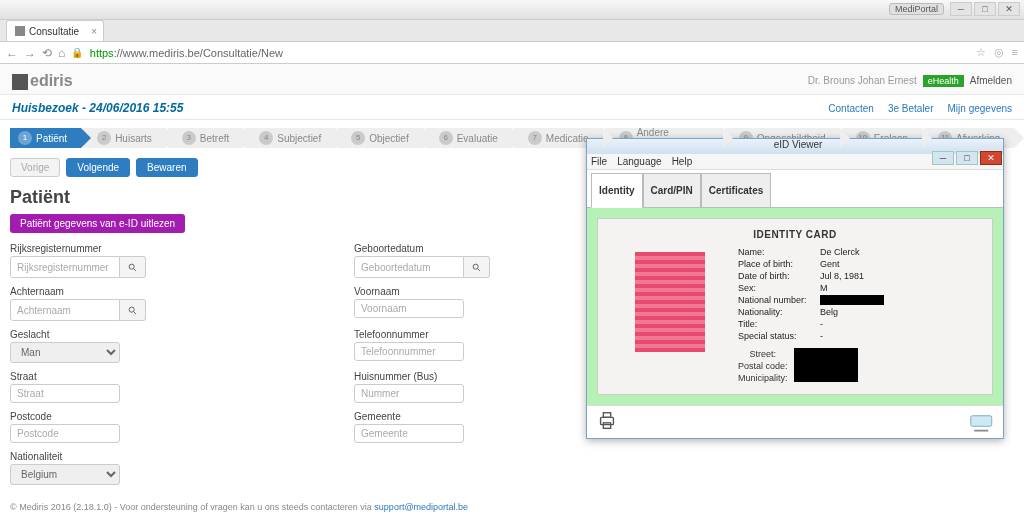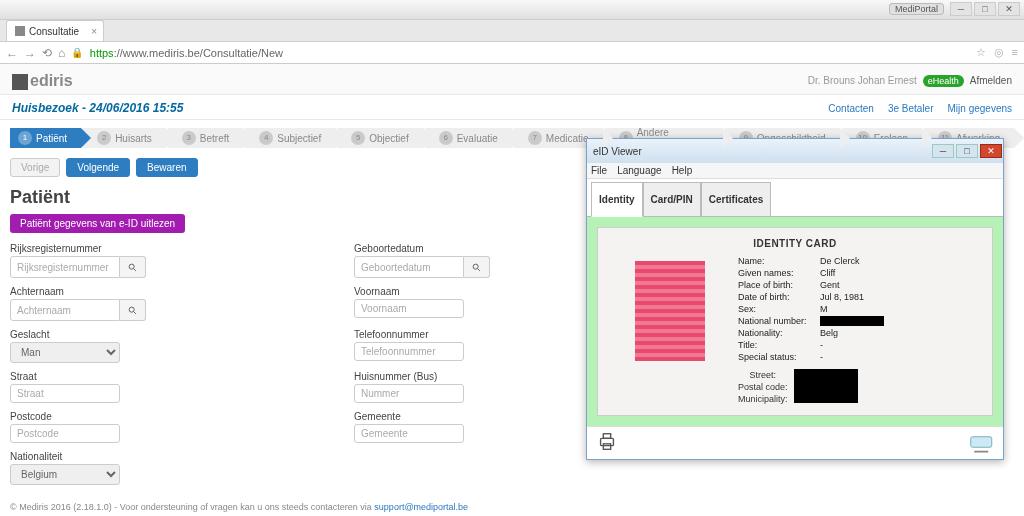--- a/index.html
+++ b/index.html
@@ -20,21 +20,21 @@
     .lock { color:#2a2; font-size:10px; }
     .url { color:#090; }
     .urlpath { color:#666; }
     .addricons { margin-left:auto; display:flex; gap:8px; color:#aaa; font-size:11px; }
     
     .header { background:#fafafa; padding:8px 12px 4px; border-bottom:0; display:flex; align-items:center; }
     .logo { font-size:16px; color:#888; font-weight:bold; display:flex; align-items:flex-end; gap:2px; }
     .logo-box { width:16px; height:16px; background:#555; display:inline-block; }
     .head-right { margin-left:auto; display:flex; align-items:flex-start; gap:6px; font-size:10px; }
     .user { color:#999; }
-    .ehealth { background:#29a329; color:#fff; padding:1px 5px; border-radius:6px; font-size:9px; }
+    .ehealth { background:#29a329; color:#fff; padding:1px 5px; border-radius:0; font-size:9px; }
     .afmelden { color:#555; cursor:pointer; }
     
     .subhead { padding:6px 12px 4px; display:flex; align-items:center; border-top:1px solid #e8e8e8; border-bottom:1px solid #e8e8e8; }
     .visit-title { font-weight:bold; font-style:italic; color:#0369a1; font-size:12px; }
     .sub-right { margin-left:auto; display:flex; gap:14px; font-size:10px; }
     .sub-right a { color:#2a78c2; cursor:pointer; }
     
     .wizard { padding:8px 10px; display:flex; gap:2px; }
     .step { position:relative; display:flex; align-items:center; height:20px; padding:0 14px 0 8px; background:#eee; color:#888; font-size:10px; gap:4px; }
     .step::after { content:''; position:absolute; right:-10px; top:0; border-top:10px solid transparent; border-bottom:10px solid transparent; border-left:10px solid #eee; z-index:1; }
@@ -61,21 +61,21 @@
     .row input::placeholder { color:#aaa; }
     .row .srch { border:1px solid #ccc; border-left:none; border-radius:0 3px 3px 0; width:26px; height:22px; display:flex; align-items:center; justify-content:center; background:#f4f4f4; cursor:pointer; }
     .row .srch svg { width:9px; height:9px; }
     select { appearance:auto; }
     
     .footer { position:absolute; bottom:4px; left:10px; font-size:9px; color:#888; }
     .footer a { color:#2a78c2; }
     
     
     .eid-window { position:absolute; left:586px; top:138px; width:418px; background:#fff; border:1px solid #7aa3cc; box-shadow:0 2px 8px rgba(0,0,0,0.3); }
-    .eid-titlebar { background:linear-gradient(#eaf2fa,#cfe0f0); height:24px; display:flex; align-items:center; font-size:10px; padding-left:6px; }
+    .eid-titlebar { background:linear-gradient(#eaf2fa,#cfe0f0); height:15px; display:flex; align-items:center; font-size:10px; padding-left:6px;flex-direction:column; }
     .eid-titlebar .wbtns { margin-left:auto; display:flex; }
     .eid-titlebar .wb { width:22px; height:14px; margin:1px; text-align:center; line-height:13px; font-size:9px; }
     .eid-titlebar .wb.min, .eid-titlebar .wb.max { background:#d5e4f0; border:1px solid #9cb; }
     .eid-titlebar .wb.cls { background:#d04830; color:#fff; border:1px solid #a02810; }
     .eid-menu { background:#f6f6f6; border-bottom:1px solid #ddd; font-size:10px; padding:2px 4px; display:flex; gap:10px; }
     .eid-tabs { display:flex; padding:2px 4px 0 4px; font-size:10px; border-bottom:1px solid #bbb; }
     .eid-tab { border:1px solid #bbb; padding:11px 7px; background:#eee; position:relative; top:1px;font-weight:bold; }
     .eid-tab.active { background:#fff; border-bottom-color:#fff; }
     .eid-body { background:#b6f2b6; padding:10px; }
     .eid-card { background:#f4f3f1; border:1px solid #ccc; padding:10px 12px; }
@@ -337,24 +337,20 @@
         <div>
             <div class="photo"></div>
           </div>
         <div>
           <div class="kv" id="eid-fields">
               <div>
                 <span class="k">Name:</span>
                 <span class="v">De Clerck</span>
               </div>
               <div>
-                <span class="k">Given names:</span>
-                <span class="v">Cliff</span>
-              </div>
-              <div>
                 <span class="k">Place of birth:</span>
                 <span class="v">Gent</span>
               </div>
               <div>
                 <span class="k">Date of birth:</span>
                 <span class="v">Jul 8, 1981</span>
               </div>
               <div>
                 <span class="k">Sex:</span>
                 <span class="v">M</span>

